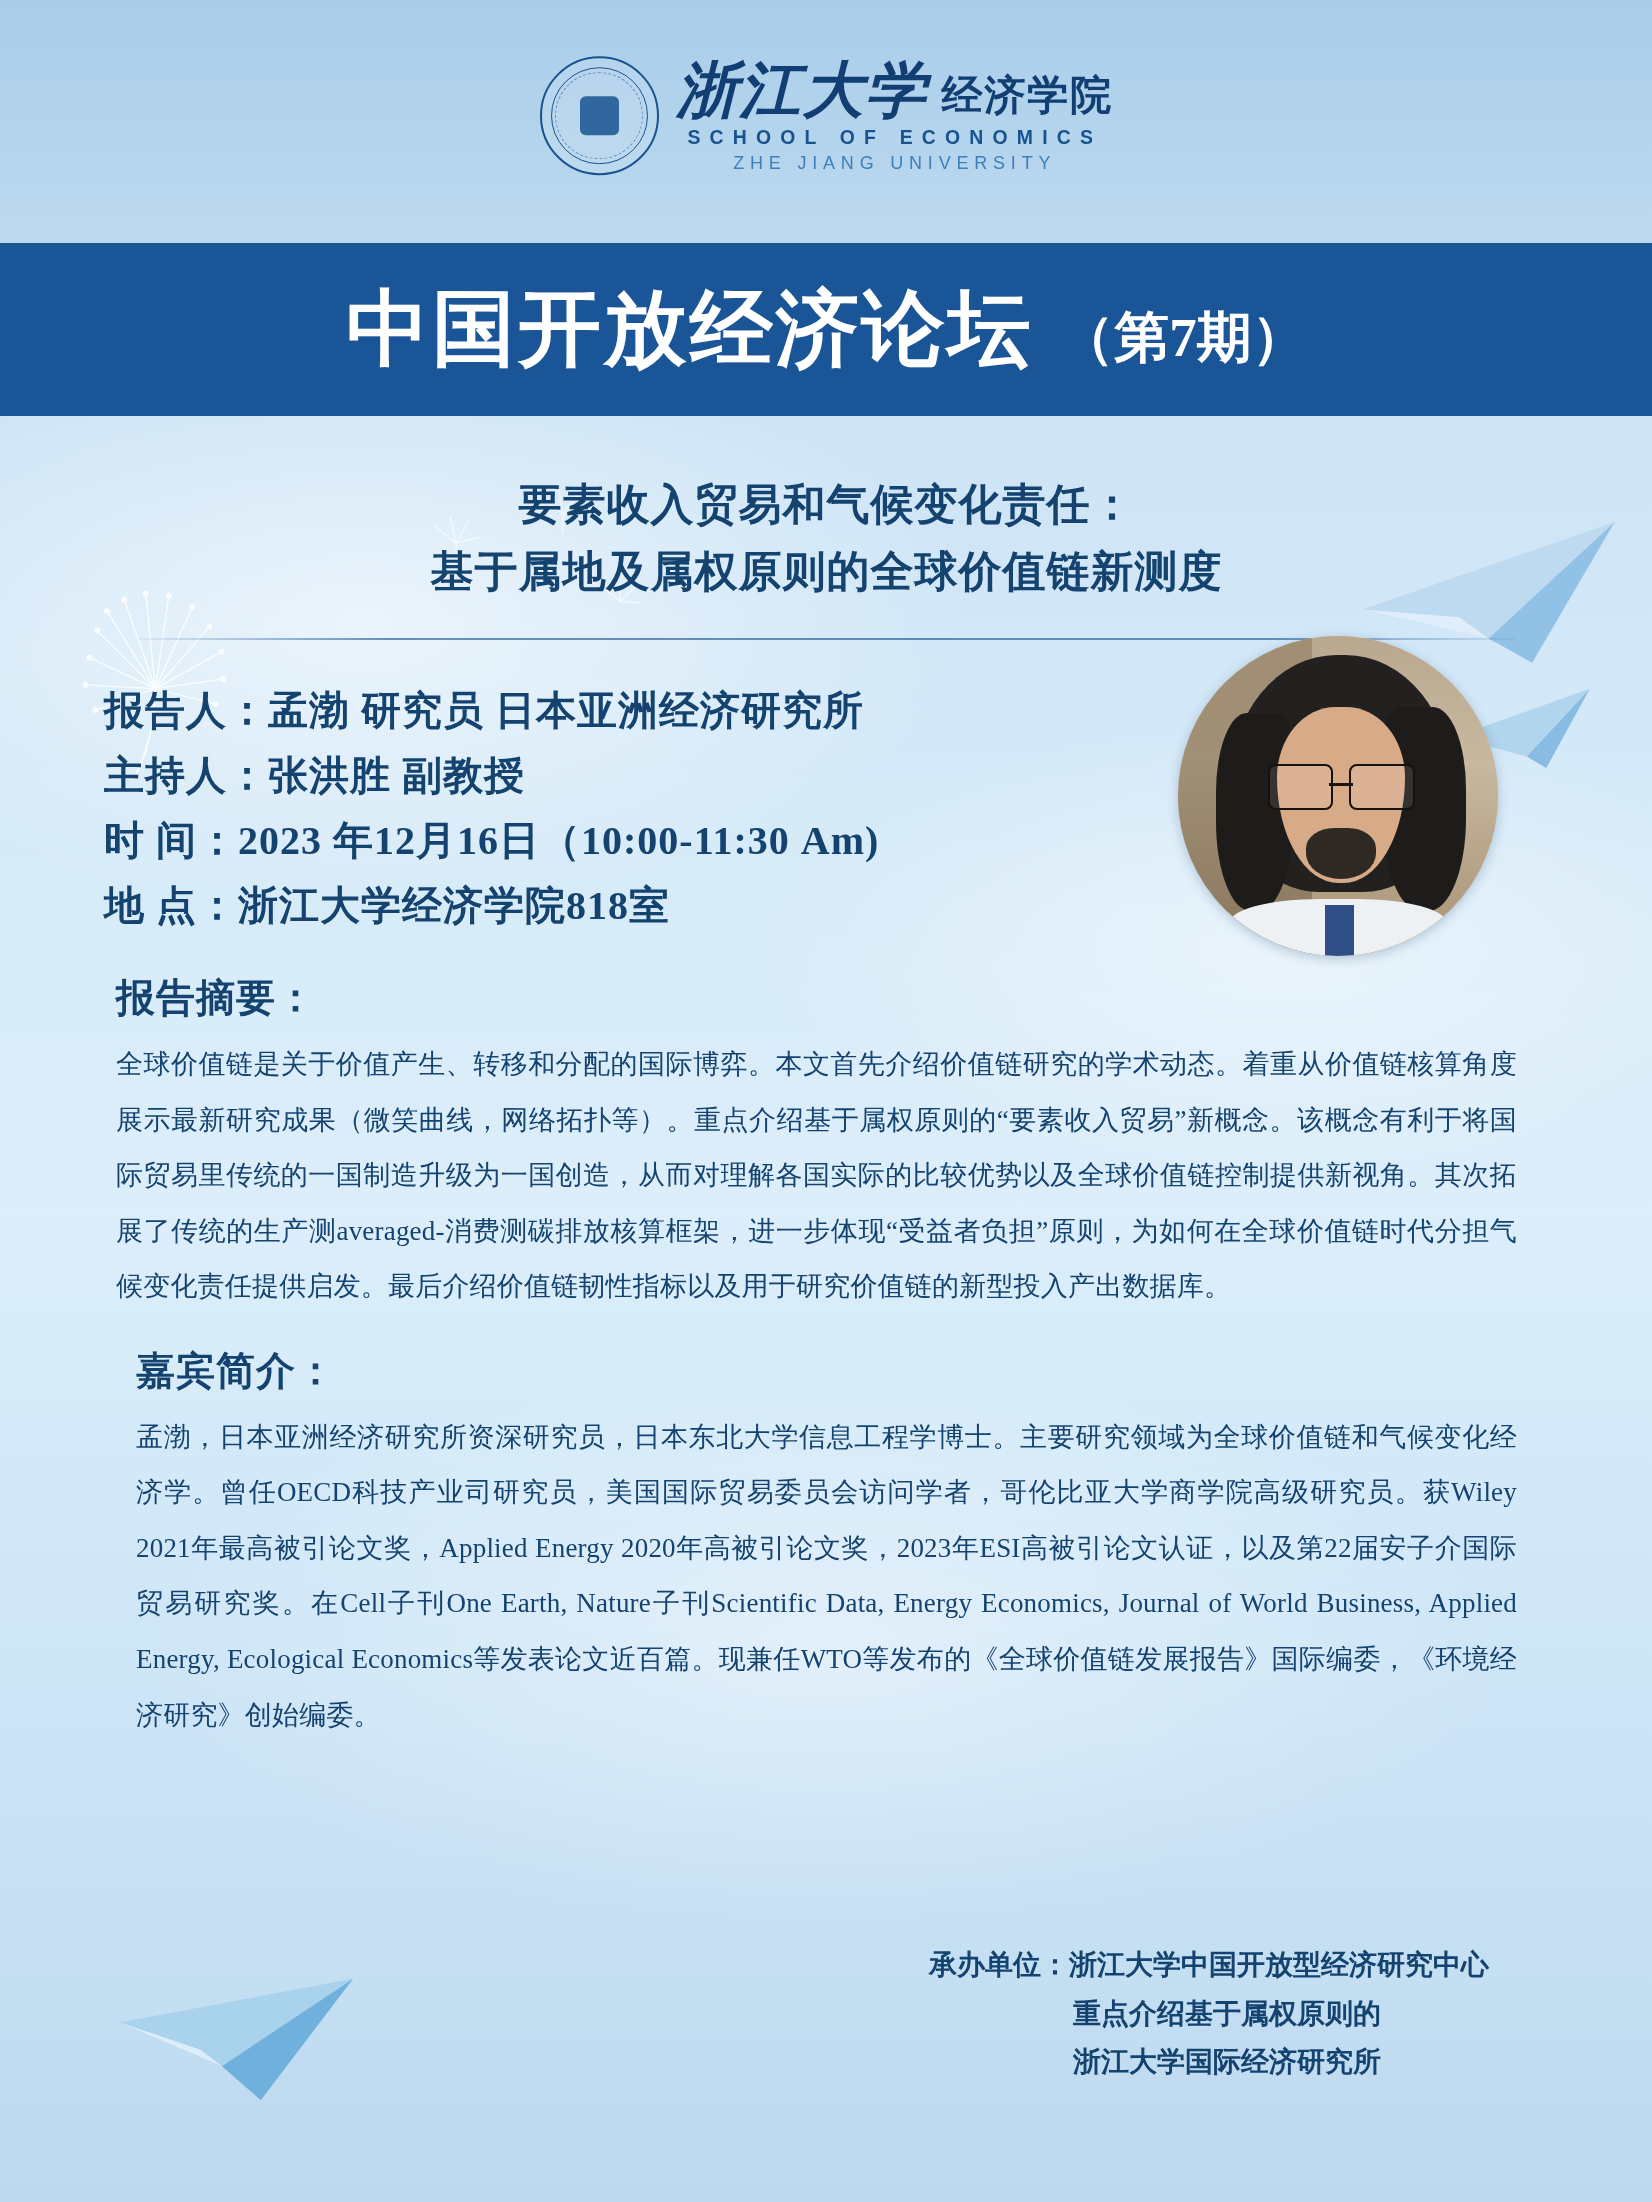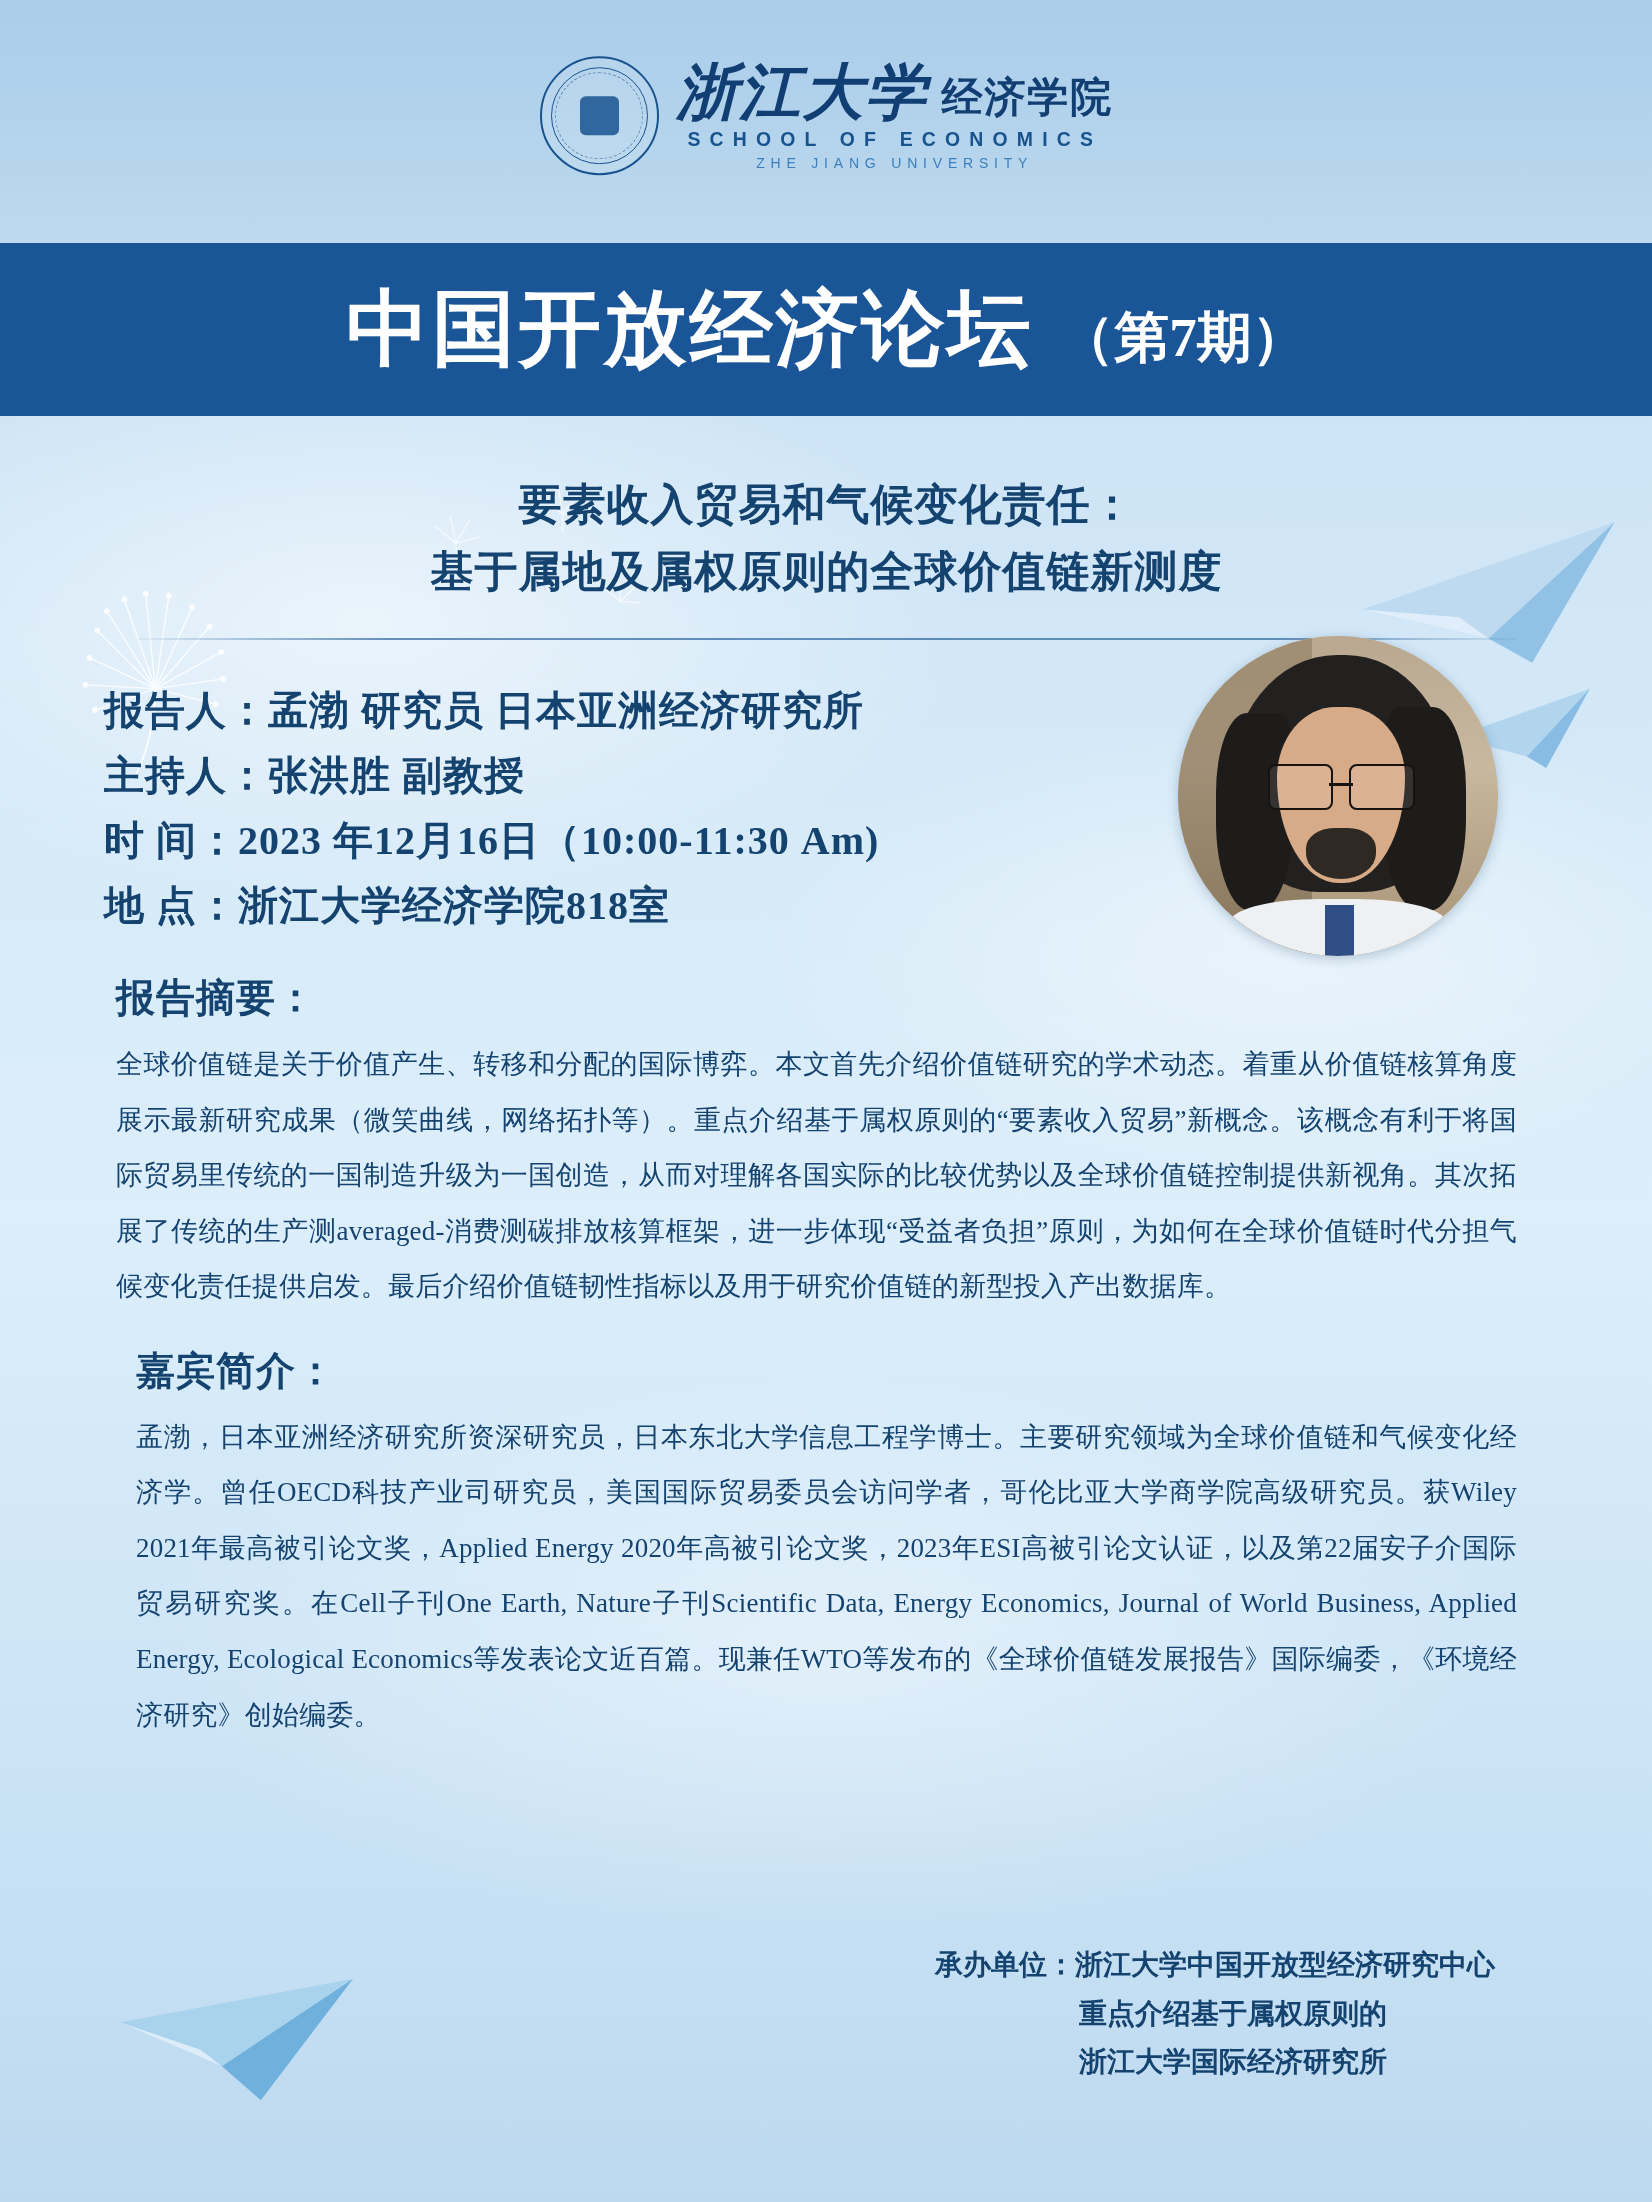--- a/index.html
+++ b/index.html
@@ -100,21 +100,21 @@
   .logo-en1 {
     margin-top: 7.8px;
     font-size: 19.4px;
     letter-spacing: 9.2px;
     color: #17538f;
     font-weight: 600;
     text-align: center;
   }
   .logo-en2 {
     margin-top: 5.8px;
-    font-size: 14px;
+    font-size: 18px;
     letter-spacing: 5.8px;
     color: #3d7fba;
     text-align: center;
   }
 
   
   .title-bar {
     position: relative;
     height: 173px;
     background: #1a5597;
@@ -310,21 +310,21 @@
     line-height: 2.06;
     text-align: justify;
     letter-spacing: 0.2px;
   }
   .section-abstract { padding: 0 136px 0 116px; }
   .section-bio { margin-top: 29px; }
 
   
   .footer {
     position: absolute;
-    right: 158px;
+    right: 164px;
     bottom: 116px;
     text-align: left;
     font-family: "Liberation Serif", "DejaVu Serif", serif;
     font-size: 28px;
     color: #14436f;
     line-height: 1.74;
     font-weight: 600;
   }
   .footer .first-line { white-space: nowrap; }
   .footer .indent { padding-left: 144px; }

